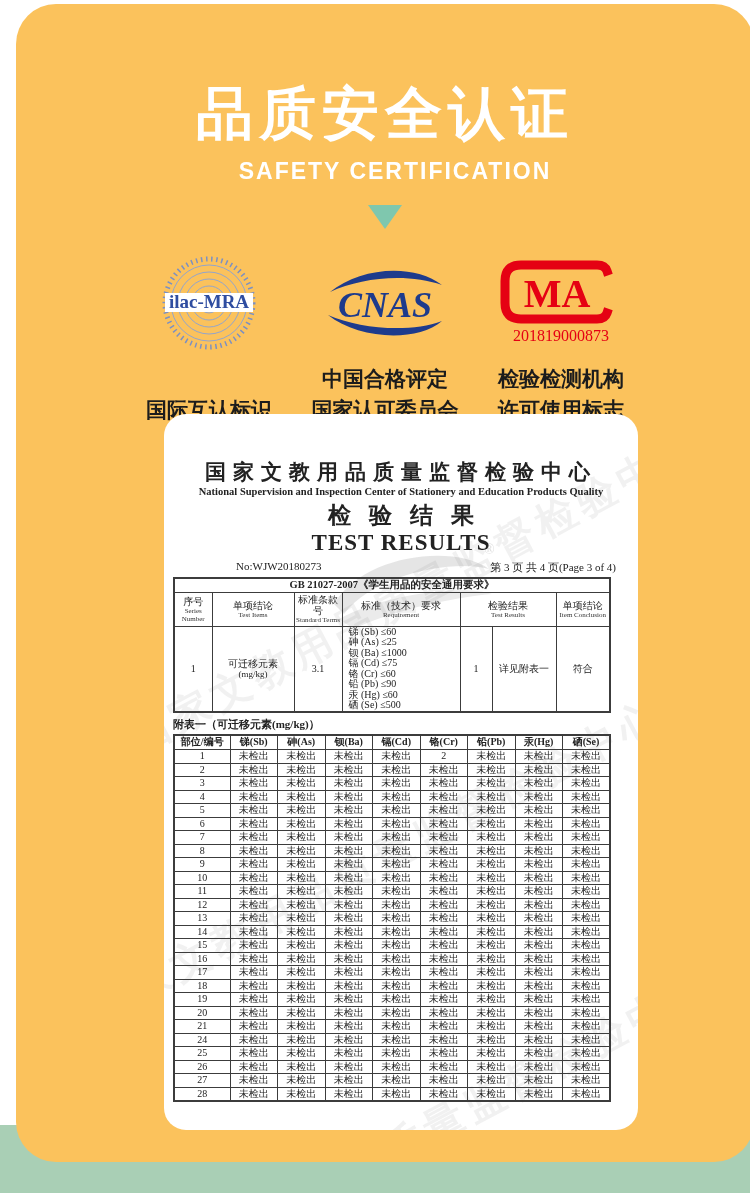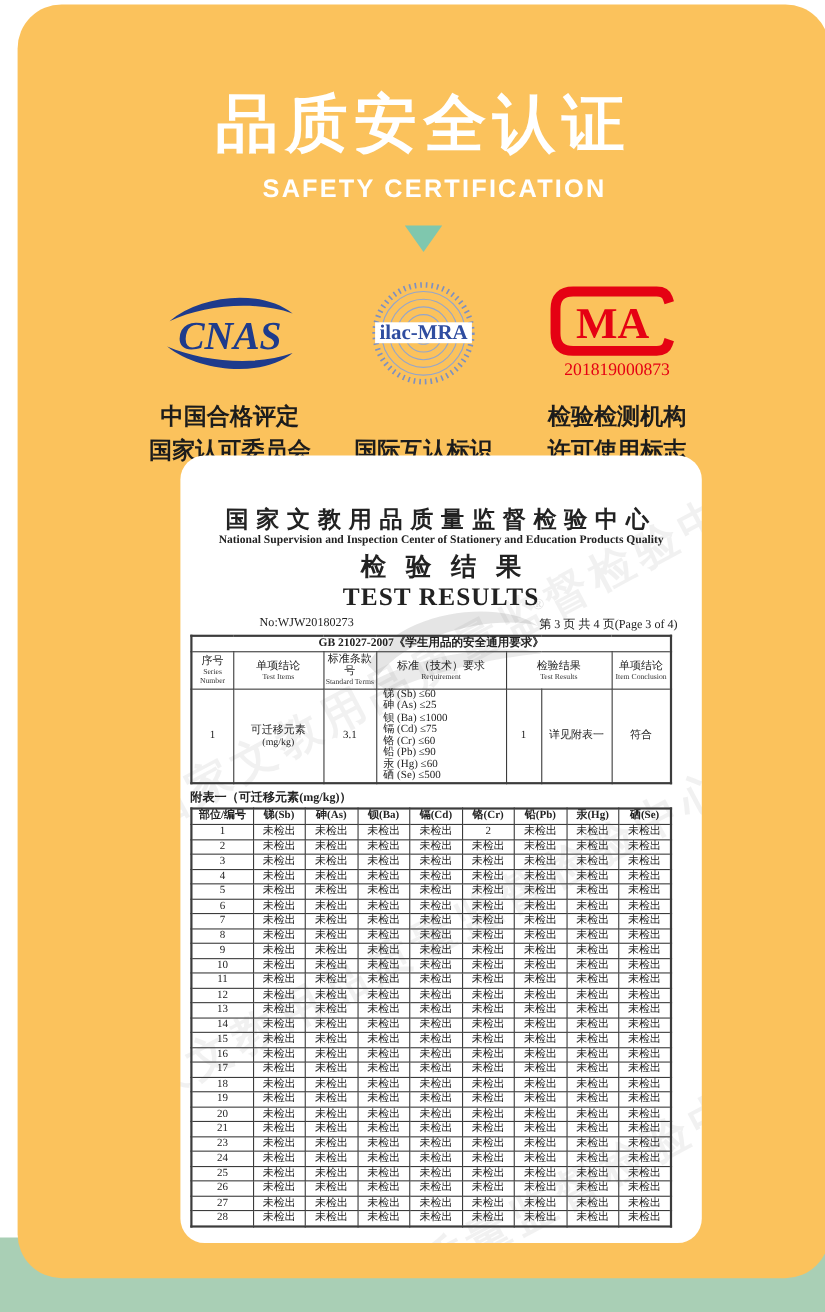--- a/index.html
+++ b/index.html
@@ -80,47 +80,47 @@
 
   <div class="orange-card">
     <div class="banner-title">品质安全认证</div>
     <div class="banner-sub">SAFETY CERTIFICATION</div>
     <div class="down-arrow"></div>
 
     <div class="logos-row">
 
       <div class="cert-col">
         <div class="logo-box">
-          <svg width="126" height="76" viewBox="0 0 126 76">
-            <path d="M8,27 C38,2 92,-2 120,20 C86,8 40,12 8,27 Z" fill="#1e3b8c"></path>
-            <text x="63" y="52" text-anchor="middle" font-size="36" font-weight="bold" font-style="italic" fill="#1e3b8c">CNAS</text>
-            <path d="M6,50 C36,74 94,78 120,56 C88,68 38,64 6,50 Z" fill="#1e3b8c"></path>
-          </svg>
-        </div>
-        <div class="cert-label">
-          <span>中国合格评定</span>
-          <span>国家认可委员会</span>
-        </div>
-      </div>
-
-      <div class="cert-col">
-        <div class="logo-box">
           <svg width="96" height="96" viewBox="0 0 96 96">
             <circle cx="48" cy="48" r="44" fill="none" stroke="#7c90c2" stroke-width="5" stroke-dasharray="1.5 3.6"></circle>
             <circle cx="48" cy="48" r="38" fill="none" stroke="#93a5cc" stroke-width="1"></circle>
             <circle cx="48" cy="48" r="31" fill="none" stroke="#93a5cc" stroke-width="1"></circle>
             <circle cx="48" cy="48" r="24" fill="none" stroke="#93a5cc" stroke-width="1"></circle>
             <circle cx="48" cy="48" r="17" fill="none" stroke="#93a5cc" stroke-width="1"></circle>
             <circle cx="48" cy="48" r="10" fill="none" stroke="#93a5cc" stroke-width="1"></circle>
             <rect x="4" y="38" width="88" height="19" fill="#ffffff"></rect>
             <text x="48" y="53" text-anchor="middle" font-size="19" font-weight="bold" fill="#2f4da0" font-family="Liberation Sans,sans-serif">ilac-MRA</text>
           </svg>
         </div>
         <div class="cert-label">
           <span>国际互认标识</span>
+        </div>
+      </div>
+
+      <div class="cert-col">
+        <div class="logo-box">
+          <svg width="126" height="76" viewBox="0 0 126 76">
+            <path d="M8,27 C38,2 92,-2 120,20 C86,8 40,12 8,27 Z" fill="#1e3b8c"></path>
+            <text x="63" y="52" text-anchor="middle" font-size="36" font-weight="bold" font-style="italic" fill="#1e3b8c">CNAS</text>
+            <path d="M6,50 C36,74 94,78 120,56 C88,68 38,64 6,50 Z" fill="#1e3b8c"></path>
+          </svg>
+        </div>
+        <div class="cert-label">
+          <span>中国合格评定</span>
+          <span>国家认可委员会</span>
         </div>
       </div>
 
       <div class="cert-col">
         <div class="logo-box">
           <svg width="132" height="92" viewBox="0 0 132 92">
             <path d="M112,14 Q110,8 102,8 L26,8 Q10,8 10,24 L10,46 Q10,62 26,62 L102,62 Q110,62 112,56" fill="none" stroke="#e50113" stroke-width="9" stroke-linecap="square"></path>
             <text x="62" y="50" text-anchor="middle" font-size="40" font-weight="bold" fill="#e50113" font-family="Liberation Sans,sans-serif">MA</text>
             <text x="66" y="84" text-anchor="middle" font-size="16" fill="#e50113" font-family="Liberation Sans,sans-serif">201819000873</text>
           </svg>
@@ -477,31 +477,20 @@
               <td>未检出</td>
               <td>未检出</td>
               <td>未检出</td>
               <td>未检出</td>
               <td>未检出</td>
               <td>未检出</td>
               <td>未检出</td>
               <td>未检出</td>
             </tr>
             <tr>
-              <td>23</td>
-              <td>未检出</td>
-              <td>未检出</td>
-              <td>未检出</td>
-              <td>未检出</td>
-              <td>未检出</td>
-              <td>未检出</td>
-              <td>未检出</td>
-              <td>未检出</td>
-            </tr>
-            <tr>
               <td>24</td>
               <td>未检出</td>
               <td>未检出</td>
               <td>未检出</td>
               <td>未检出</td>
               <td>未检出</td>
               <td>未检出</td>
               <td>未检出</td>
               <td>未检出</td>
             </tr>

